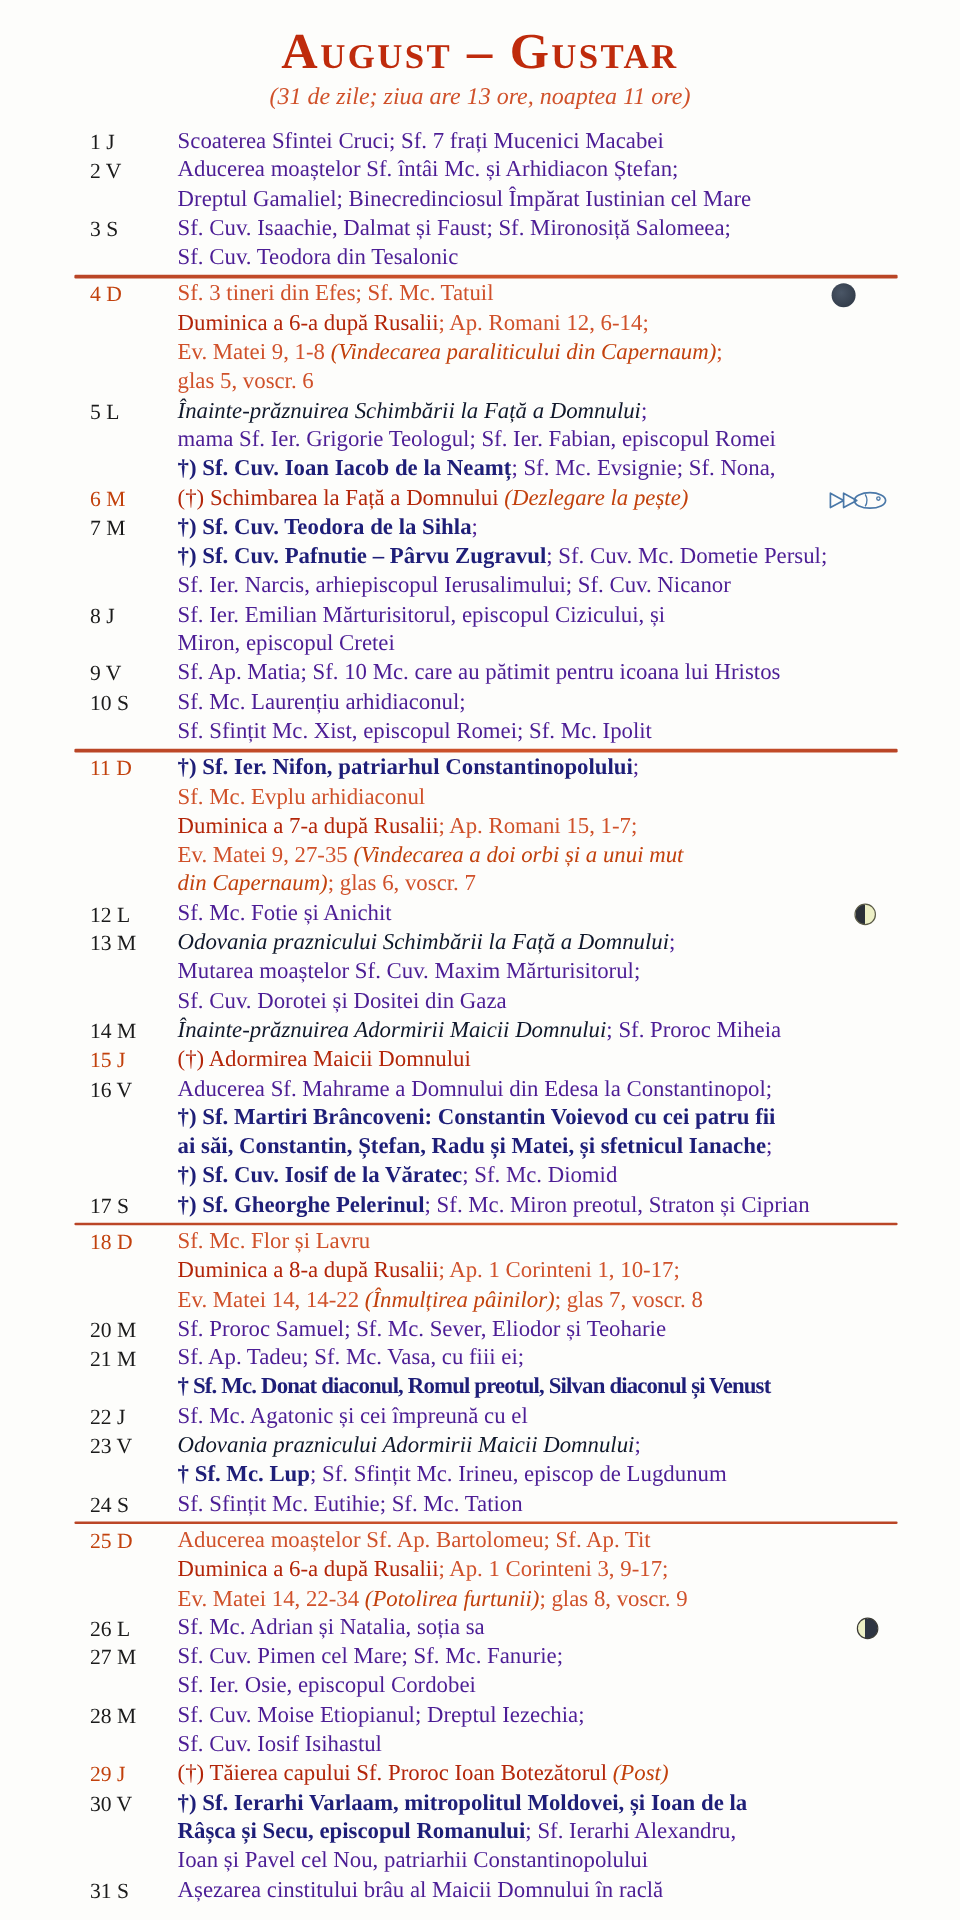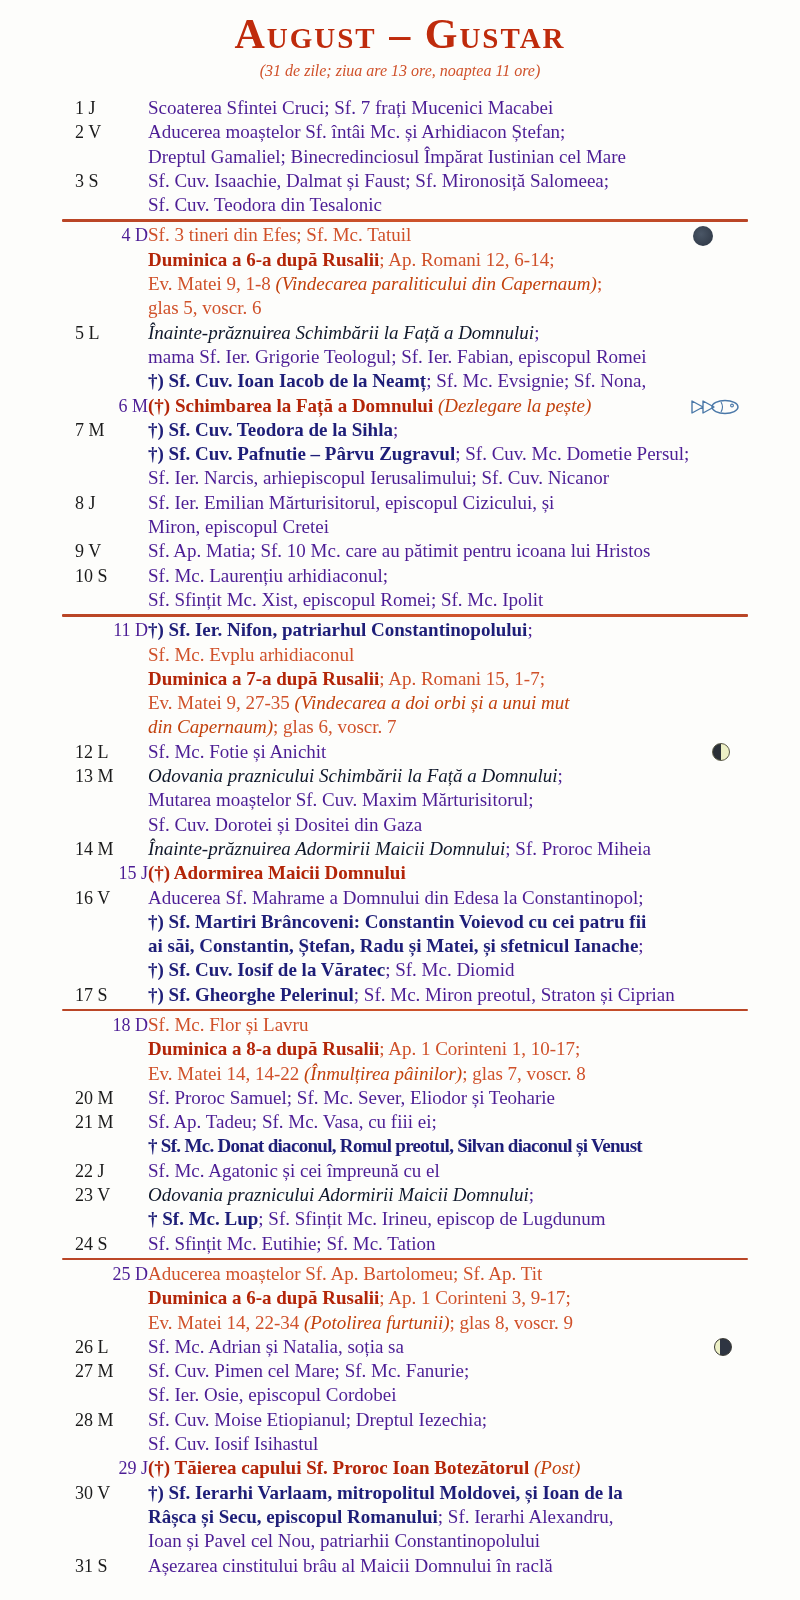--- a/index.html
+++ b/index.html
@@ -4,53 +4,53 @@
 <style>
   html,body { margin:0; padding:0; }
   .page {
     position:relative;
     width:800px; height:1600px;
     background:#fdfdfb;
     overflow:hidden;
     font-family:"Liberation Serif", serif;
     color:#1b1b1b;
   }
-  .header { text-align:center; padding-top:10px; }
+  .header { text-align:center; padding-top:20px; }
   .title {
     font-variant:small-caps;
     font-weight:bold;
     font-size:42px;
     line-height:48px;
     letter-spacing:2px;
     color:#bf2b0c;
   }
   .subtitle {
     font-style:italic;
-    font-size:16px;
+    font-size:20px;
     line-height:22px;
     margin-top:2px;
     color:#d0512a;
   }
   .content { margin:14px 52px 0 62px; }
   .row { position:relative; display:flex; }
   .date {
     flex:none; width:86px;
     padding-left:13px;
     box-sizing:border-box;
     font-size:18px; line-height:24.3px;
   }
-  .date.red { color:#4c1d95;text-align:right; }
+  .date.red { color:#c2410c; }
   .entry { flex:1 1 auto; min-width:0; }
   .line { white-space:nowrap; font-size:19px; line-height:24.3px; }
   .seg-k  { color:#4c1d95;margin-top:48px; }
   .seg-i  { color:#0f172a; font-style:italic; }
   .seg-b  { color:#1e1e78; font-weight:bold; }
   .seg-cond { letter-spacing:-0.7px; }
   .seg-r  { color:#d0512a; }
-  .seg-rb { color:#b32508; font-weight:bold; }
+  .seg-rb { color:#b32508; font-weight:normal; }
   .seg-ri { color:#c2410c; font-style:italic; }
   .sep {
     height:2.5px; margin:2px 0 1.5px;
     background:linear-gradient(90deg,#b94526,#d0552c 60%,#b94526);
     border-radius:1px;
   }
   .moon { position:absolute; border-radius:50%; top:3px; }
   .moon.new-moon { width:20px; height:20px; right:35px; background:radial-gradient(circle at 40% 40%, #4a5666, #343e4c 70%); }
   .moon.first-quarter-moon { width:18px; height:18px; right:18px; border:1px solid #5a5a46; background:linear-gradient(90deg,#2b3038 50%,#edf0c6 50%); box-sizing:border-box; }
   .moon.full-moon { width:18px; height:18px; right:-4px; border:1px solid #8e9a64; background:#edf0c6; box-sizing:border-box; }

